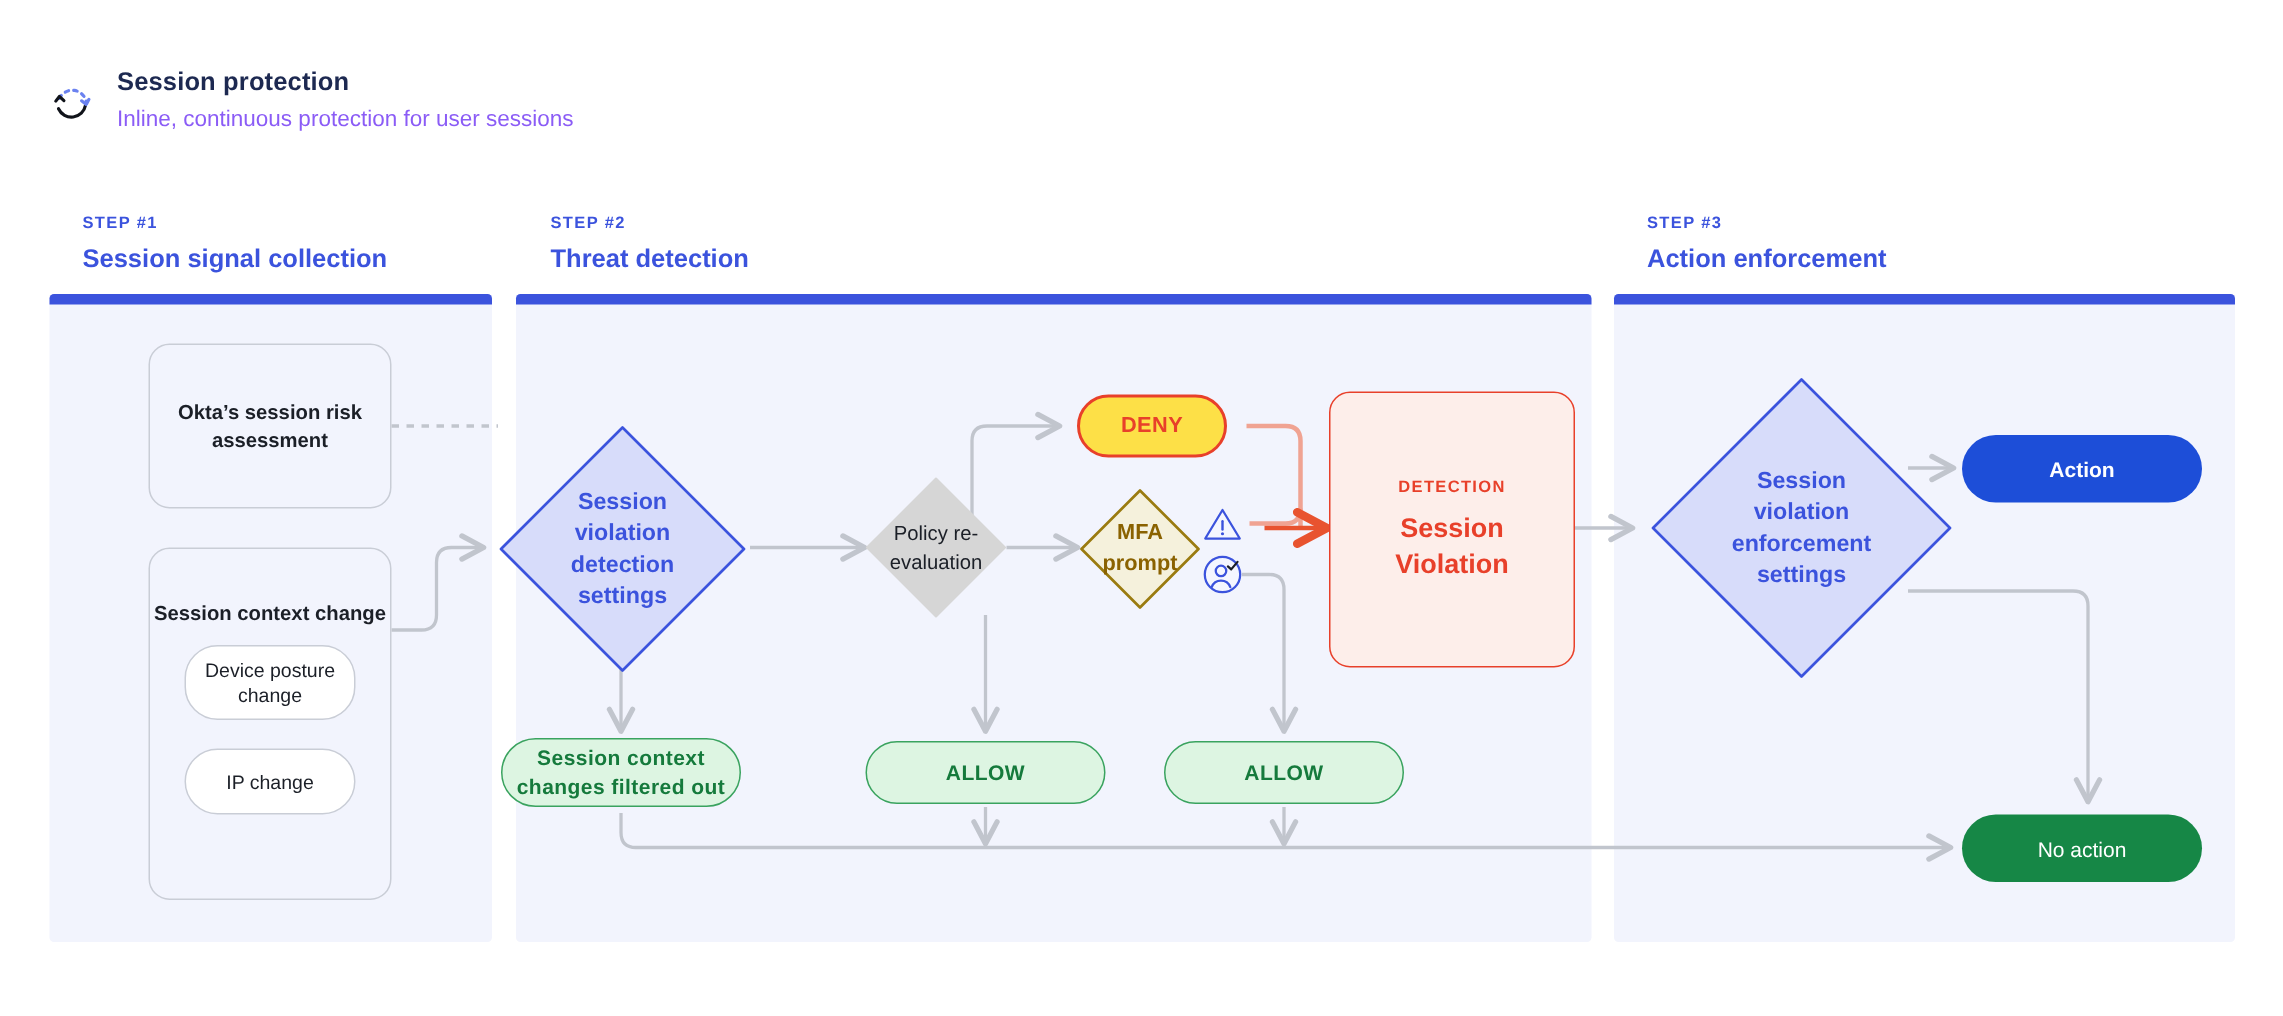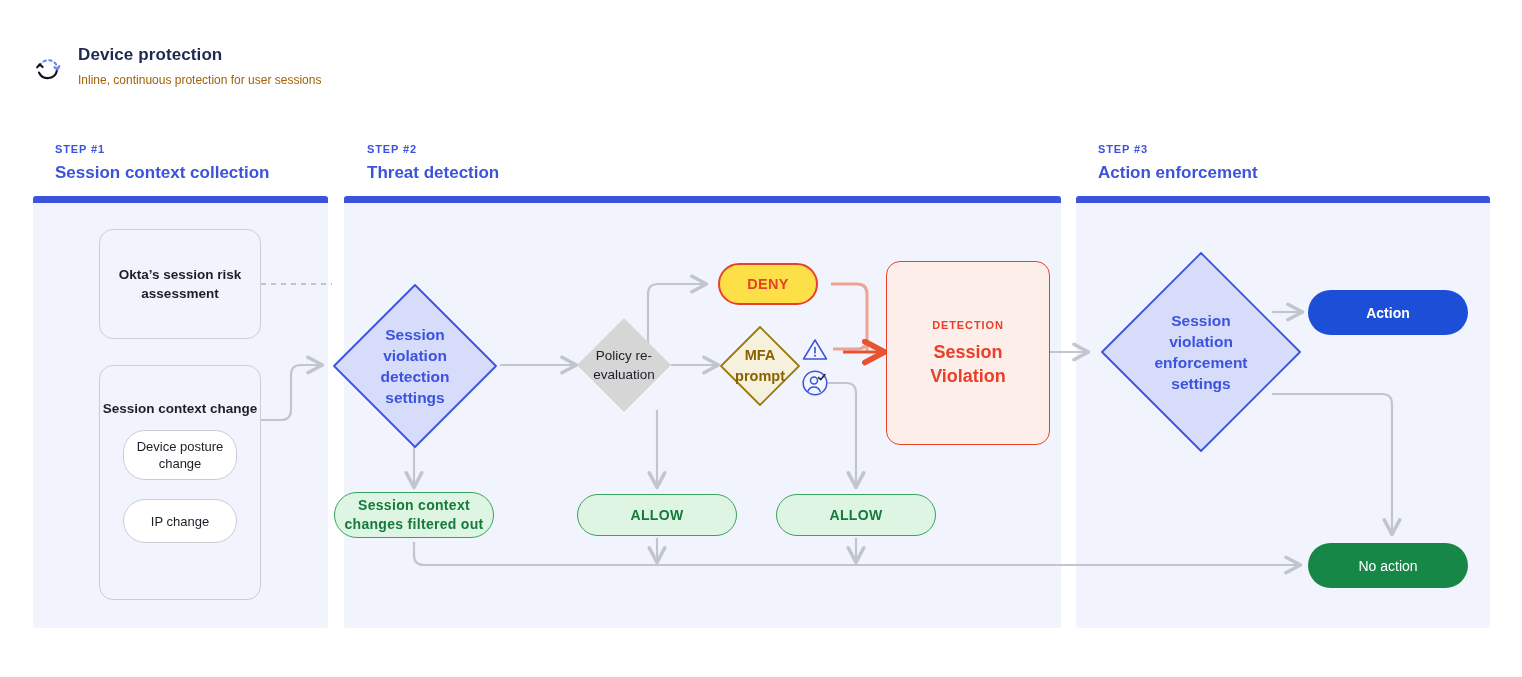--- a/index.html
+++ b/index.html
@@ -4,21 +4,21 @@
 <style>
   html,body{margin:0;padding:0;background:#ffffff;}
   body{width:1522px;height:677px;position:relative;font-family:"Liberation Sans",sans-serif;-webkit-font-smoothing:antialiased;}
   .stage{position:absolute;left:0;top:0;width:1522px;height:677px;overflow:hidden;}
 
   
   .hdr{position:absolute;left:32px;top:44px;display:flex;align-items:flex-start;}
   .hdr-icon{width:34px;height:34px;margin-right:12px;margin-top:8px;flex:0 0 auto;}
   .hdr-txt{display:flex;flex-direction:column;}
   .hdr-title{font-size:17px;font-weight:bold;color:#1d2951;letter-spacing:.1px;line-height:22px;}
-  .hdr-sub{font-size:12px;color:#a16207;line-height:24px;margin-top:2px;}
+  .hdr-sub{font-size:15px;color:#8b5cf6;line-height:24px;margin-top:2px;}
 
   
   .col{position:absolute;}
   .col-kicker{font-size:11px;font-weight:bold;letter-spacing:.9px;color:#3b53dd;text-transform:uppercase;}
   .col-title{font-size:17px;font-weight:bold;color:#3b53dd;margin-top:7px;line-height:22px;}
   .panel{position:absolute;background:#f2f4fd;border-radius:3px;}
   .panel-bar{position:absolute;height:7px;background:#3b53dd;border-radius:3px 3px 0 0;left:0;right:0;top:0;}
 
   
   .node{position:absolute;box-sizing:border-box;display:flex;align-items:center;justify-content:center;text-align:center;}
@@ -63,28 +63,28 @@
   <div class="hdr">
     <div class="hdr-icon">
       <svg width="34" height="34" viewBox="0 0 34 34">
         <path d="M7 20.5 A9.5 9.5 0 0 0 25 18.2" fill="none" stroke="#10131a" stroke-width="2.1" stroke-linecap="round"></path>
         <path d="M7.6 13.6 A9.5 9.5 0 0 1 25.6 16.4" fill="none" stroke="#6b82f0" stroke-width="2.1" stroke-linecap="round" stroke-dasharray="2.4 3.4"></path>
         <path d="M5.2 15.4 L7.6 12.3 L10.6 15.1" fill="none" stroke="#10131a" stroke-width="2.1" stroke-linecap="round" stroke-linejoin="round"></path>
         <path d="M22.4 15.2 L25.5 17.6 L27.3 14.2" fill="none" stroke="#6b82f0" stroke-width="2.1" stroke-linecap="round" stroke-linejoin="round"></path>
       </svg>
     </div>
     <div class="hdr-txt">
-      <div class="hdr-title">Device protection</div>
+      <div class="hdr-title">Session protection</div>
       <div class="hdr-sub">Inline, continuous protection for user sessions</div>
     </div>
   </div>
 
   <div class="col" style="left:55px;top:143px;">
     <div class="col-kicker">STEP #1</div>
-    <div class="col-title">Session context collection</div>
+    <div class="col-title">Session signal collection</div>
   </div>
   <div class="col" style="left:367px;top:143px;">
     <div class="col-kicker">STEP #2</div>
     <div class="col-title">Threat detection</div>
   </div>
   <div class="col" style="left:1098px;top:143px;">
     <div class="col-kicker">STEP #3</div>
     <div class="col-title">Action enforcement</div>
   </div>
 

